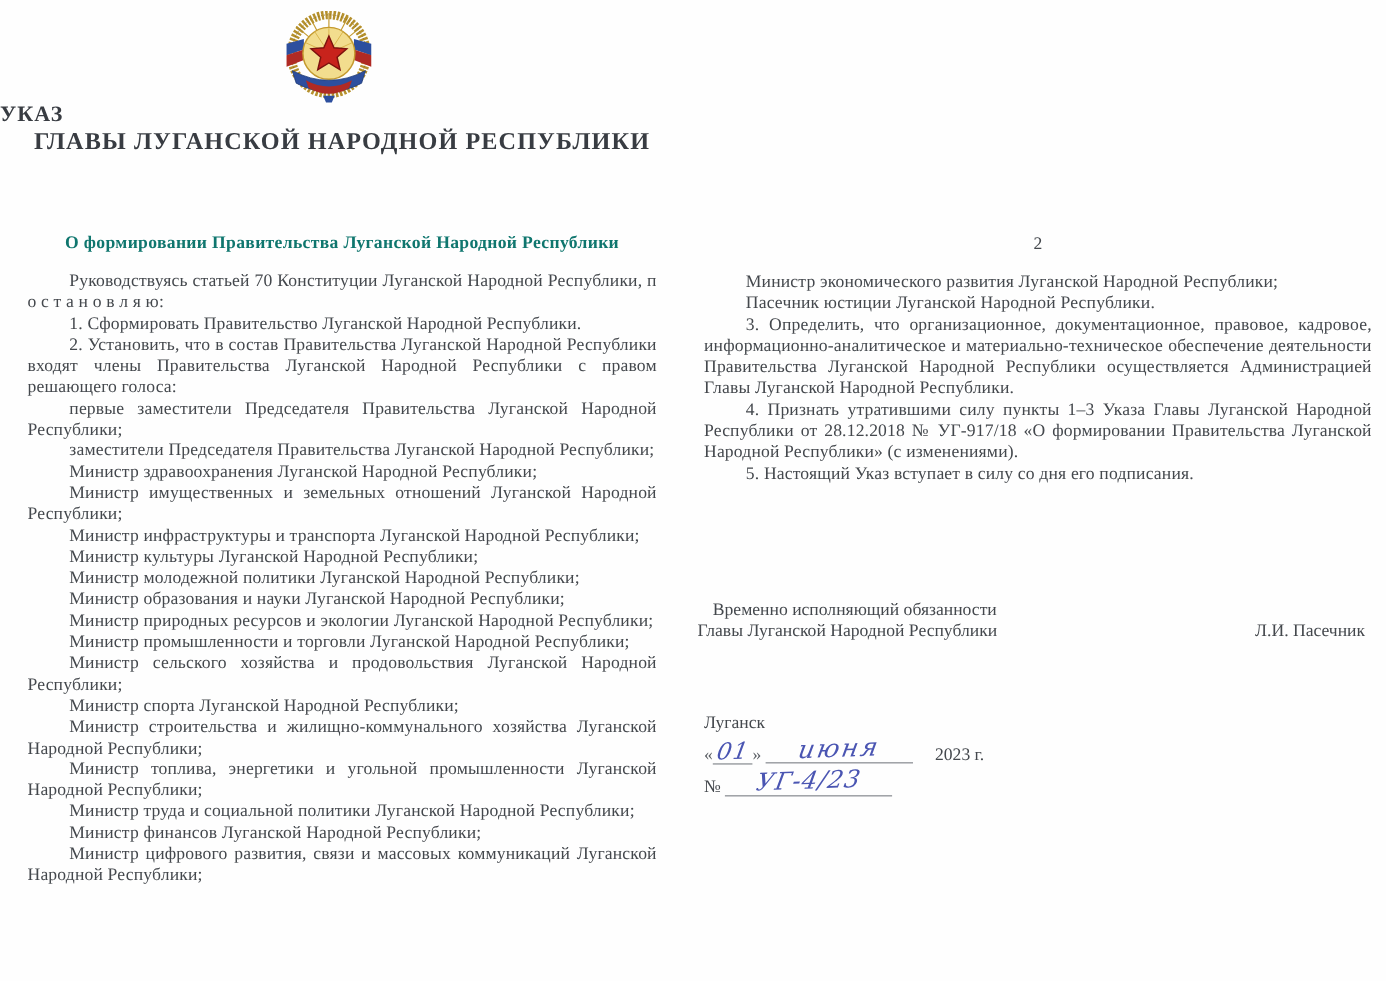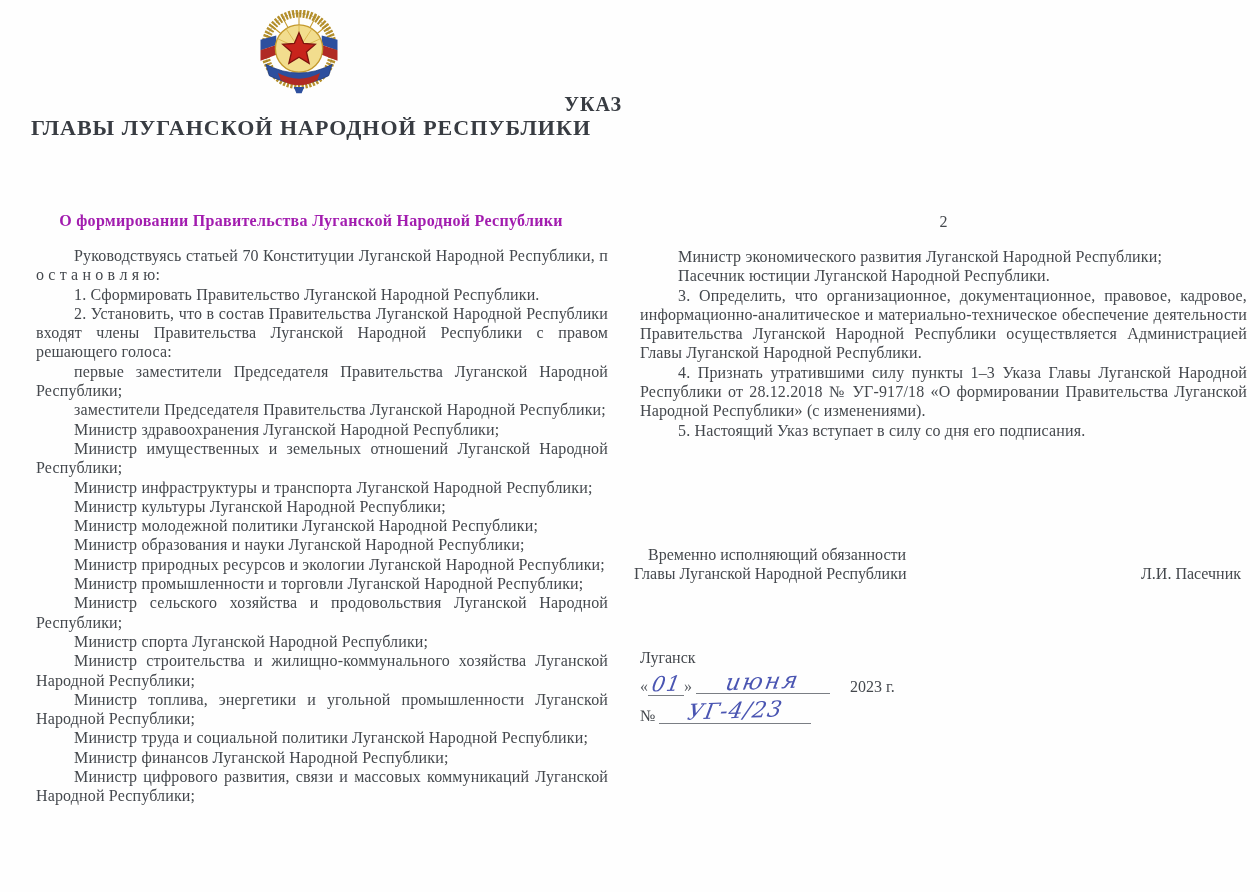--- a/index.html
+++ b/index.html
@@ -9,40 +9,40 @@
     font-family:"Liberation Serif", serif;
     color:#43474c;
   }
   .page { position:absolute; top:0; height:892px; }
   #page1 { left:0; width:630px; }
   #page2 { left:630px; width:630px; }
   .emblem-wrap { position:absolute; top:10px; left:253px; width:92px; height:84px; }
   .decree-type {
     position:absolute; top:94px; left:0; width:622px;
     font-size:20px; font-weight:bold; letter-spacing:1px; color:#383c42;
-    text-align:right; line-height:21px;
+    text-align:left; line-height:21px;
   }
   .decree-authority {
     position:absolute; top:115px; left:0; width:622px;
     font-size:22px; font-weight:bold; letter-spacing:1px; color:#383c42;
     text-align:center; line-height:25px;
   }
   .doc-title {
     position:absolute; top:211px; left:25px; width:572px;
-    font-size:16px; font-weight:bold; color:#a21caf;
+    font-size:16px; font-weight:bold; color:#0f766e;
     text-align:center; line-height:20px; letter-spacing:0.3px;
   }
 
   
   .body-text {
     font-size:16px; line-height:19.3px; letter-spacing:0.15px;
     text-align:justify; color:#44484d;
   }
   .body-text p { margin:0; text-indent:38px; }
-  #page1 .body-text { position:absolute; top:246px; left:36px; width:572px;font-family:Liberation Serif, serif; }
+  #page1 .body-text { position:absolute; top:246px; left:25px; width:572px;font-family:Liberation Serif, serif; }
   #page2 .body-text { position:absolute; top:247px; left:10px; width:607px; }
 
   .page-number {
     position:absolute; top:213px; left:10px; width:607px;
     text-align:center; font-size:16px; color:#44484d;
   }
 
   
   .signature {
     position:absolute; top:545px; left:4px; width:607px;

